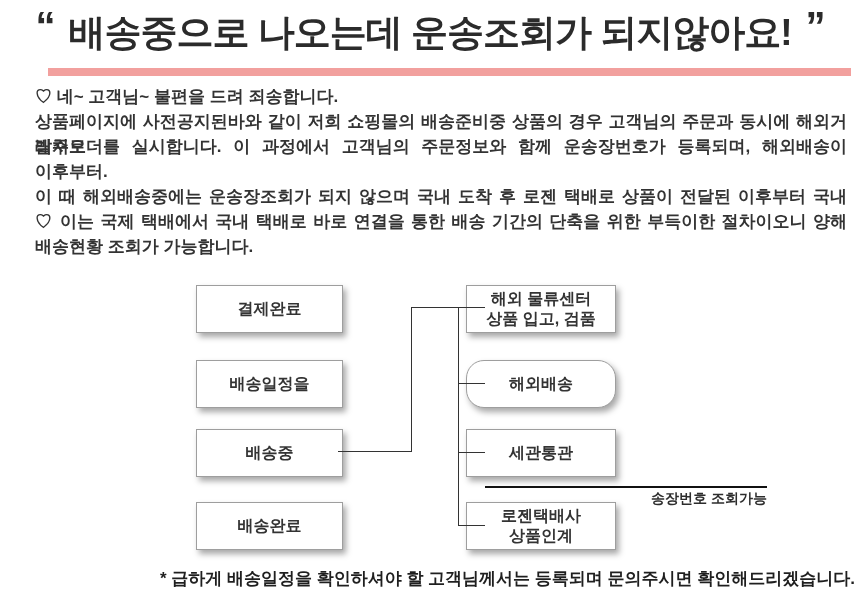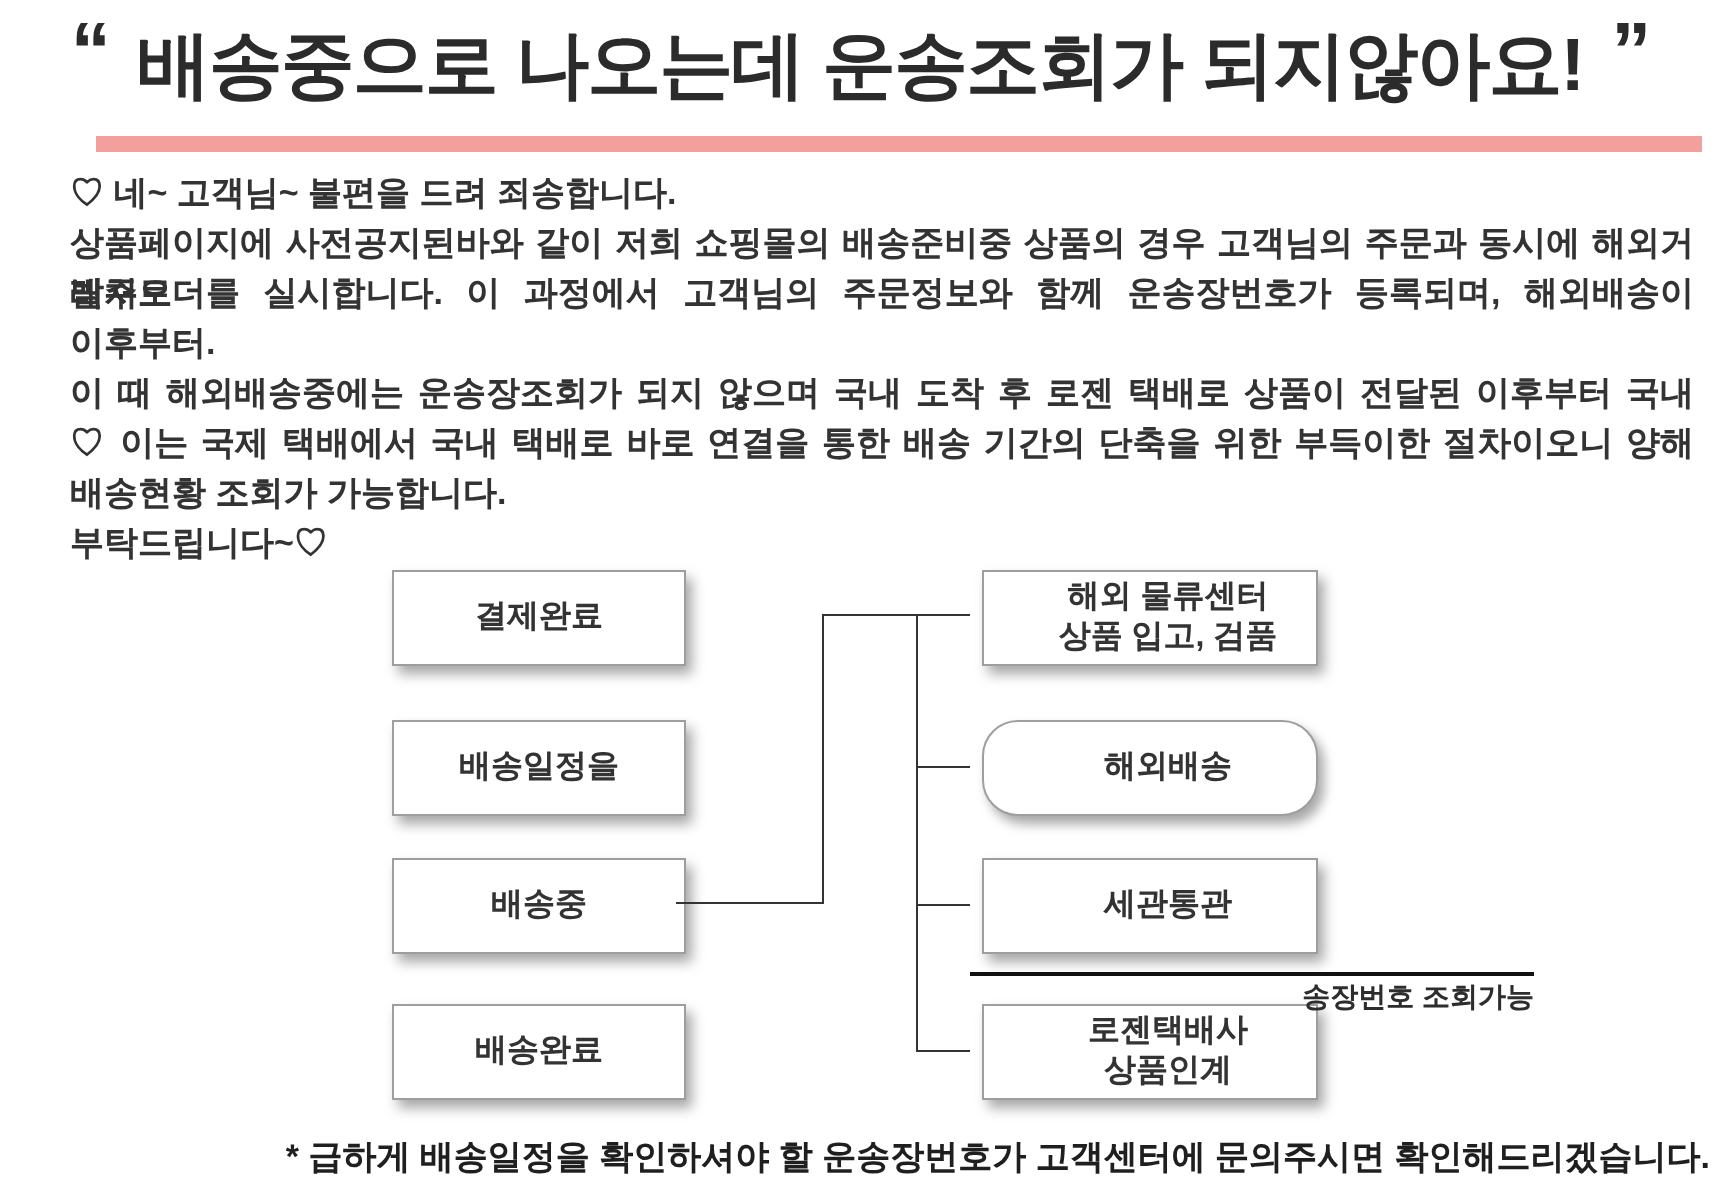--- a/index.html
+++ b/index.html
@@ -67,21 +67,21 @@
     flex-direction: column;
     align-items: center;
     justify-content: center;
     font-size: 16px;
     font-weight: 700;
     color: #333333;
     line-height: 20px;
     text-align: center;
   }
   .lbox { left: 196px; width: 145px; height: 46px; }
-  .rbox { left: 491px; width: 148px; height: 46px; padding-left: 18px; }
+  .rbox { left: 466px; width: 148px; height: 46px; }
   
   .hline, .vline { position: absolute; background: #333333; }
   .hline { height: 1px; }
   .vline { width: 1px; }
   .track-line {
     position: absolute;
     left: 485px; top: 486px;
     width: 282px; height: 2px;
     background: #111111;
   }
@@ -117,21 +117,20 @@
   <div class="title-divider"></div>
 
   <div class="answer">
     <div class="answer-line">♡ 네~ 고객님~ 불편을 드려 죄송합니다.</div>
     <div class="answer-line just">상품페이지에 사전공지된바와 같이 저희 쇼핑몰의 배송준비중 상품의 경우 고객님의 주문과 동시에 해외거래처로</div>
     <div class="answer-line just">발주오더를 실시합니다. 이 과정에서 고객님의 주문정보와 함께 운송장번호가 등록되며, 해외배송이</div>
     <div class="answer-line">이후부터.</div>
     <div class="answer-line just">이 때 해외배송중에는 운송장조회가 되지 않으며 국내 도착 후 로젠 택배로 상품이 전달된 이후부터 국내</div>
     <div class="answer-line just">♡ 이는 국제 택배에서 국내 택배로 바로 연결을 통한 배송 기간의 단축을 위한 부득이한 절차이오니 양해</div>
     <div class="answer-line">배송현황 조회가 가능합니다.</div>
-    <div class="answer-line">부탁드립니다~♡</div>
   </div>
 
   <div>
 
     <div class="box lbox" style="top:285px;">
       <span>결제완료</span>
     </div>
     <div class="box lbox" style="top:360px;">
       <span>배송일정을</span>
     </div>
@@ -162,15 +161,15 @@
     <div class="hline" style="left:411px; top:307px; width:74px;"></div>
     <div class="vline" style="left:458px; top:307px; height:218px;"></div>
     <div class="hline" style="left:458px; top:383px; width:27px;"></div>
     <div class="hline" style="left:458px; top:452px; width:27px;"></div>
     <div class="hline" style="left:458px; top:525px; width:27px;"></div>
 
     <div class="track-line"></div>
     <div class="track-note">송장번호 조회가능</div>
   </div>
 
-  <div class="footer-note">* 급하게 배송일정을 확인하셔야 할 운송장번호가 고객센터에 문의주시면 확인해드리겠습니다.</div>
+  <div class="footer-note">* 급하게 배송일정을 확인하셔야 할 고객님께서는 등록되며 문의주시면 확인해드리겠습니다.</div>
 
 </div>
 
 </body></html>

